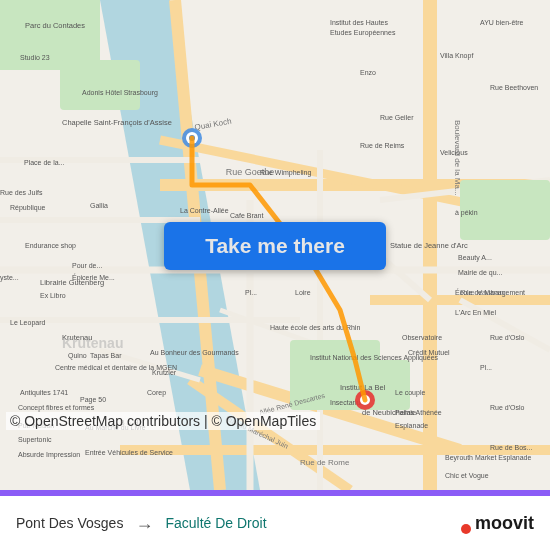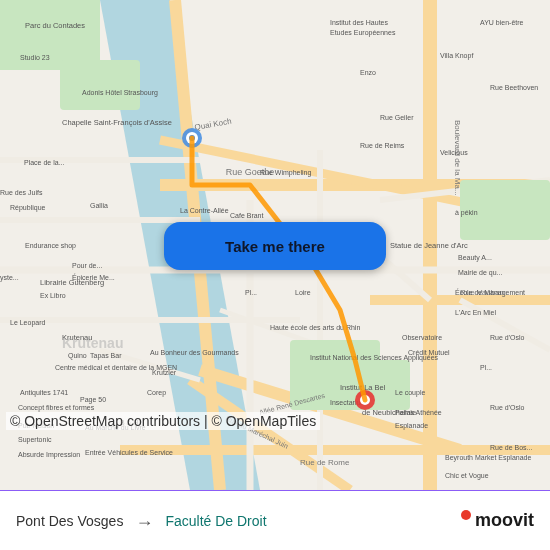--- a/index.html
+++ b/index.html
@@ -28,24 +28,24 @@
       top: 0; left: 0;
     }
 
     #take-me-there-btn {
       position: absolute;
       top: 222px;
       left: 164px;
       width: 222px;
       height: 48px;
       background: #1a73e8;
-      color: #0f172a;
+      color: #e5e5e5;
       border: none;
-      border-radius: 16px;
-      font-size: 15px;
+      border-radius: 6px;
+      font-size: 21px;
       font-weight: bold;
       cursor: pointer;
       display: flex;
       align-items: center;
       justify-content: center;
       box-shadow: 0 2px 8px rgba(0,0,0,0.3);
       z-index: 10;
     }
 
     #attribution {
@@ -59,21 +59,21 @@
       z-index: 10;
     }
 
     #footer {
       width: 550px;
       height: 60px;
       background: white;
       display: flex;
       align-items: center;
       padding: 12px 16px;
-      border-top: 1px solid #8b5cf6;
+      border-top: 6px solid #8b5cf6;
     }
 
     #footer-from {
       font-size: 14px;
       color: #333;
       font-weight: 500;
     }
 
     #footer-arrow {
       font-size: 18px;
@@ -83,21 +83,21 @@
 
     #footer-to {
       font-size: 14px;
       color: #0f766e;
       font-weight: 400;
     }
 
     #moovit-logo {
       margin-left: auto;
       display: flex;
-      align-items: flex-start;
+      align-items: flex-end;
       gap: 4px;
     }
 
     #moovit-text {
       font-size: 18px;
       font-weight: bold;
       color: #1a1a1a;
     }
 
     #moovit-dot {

